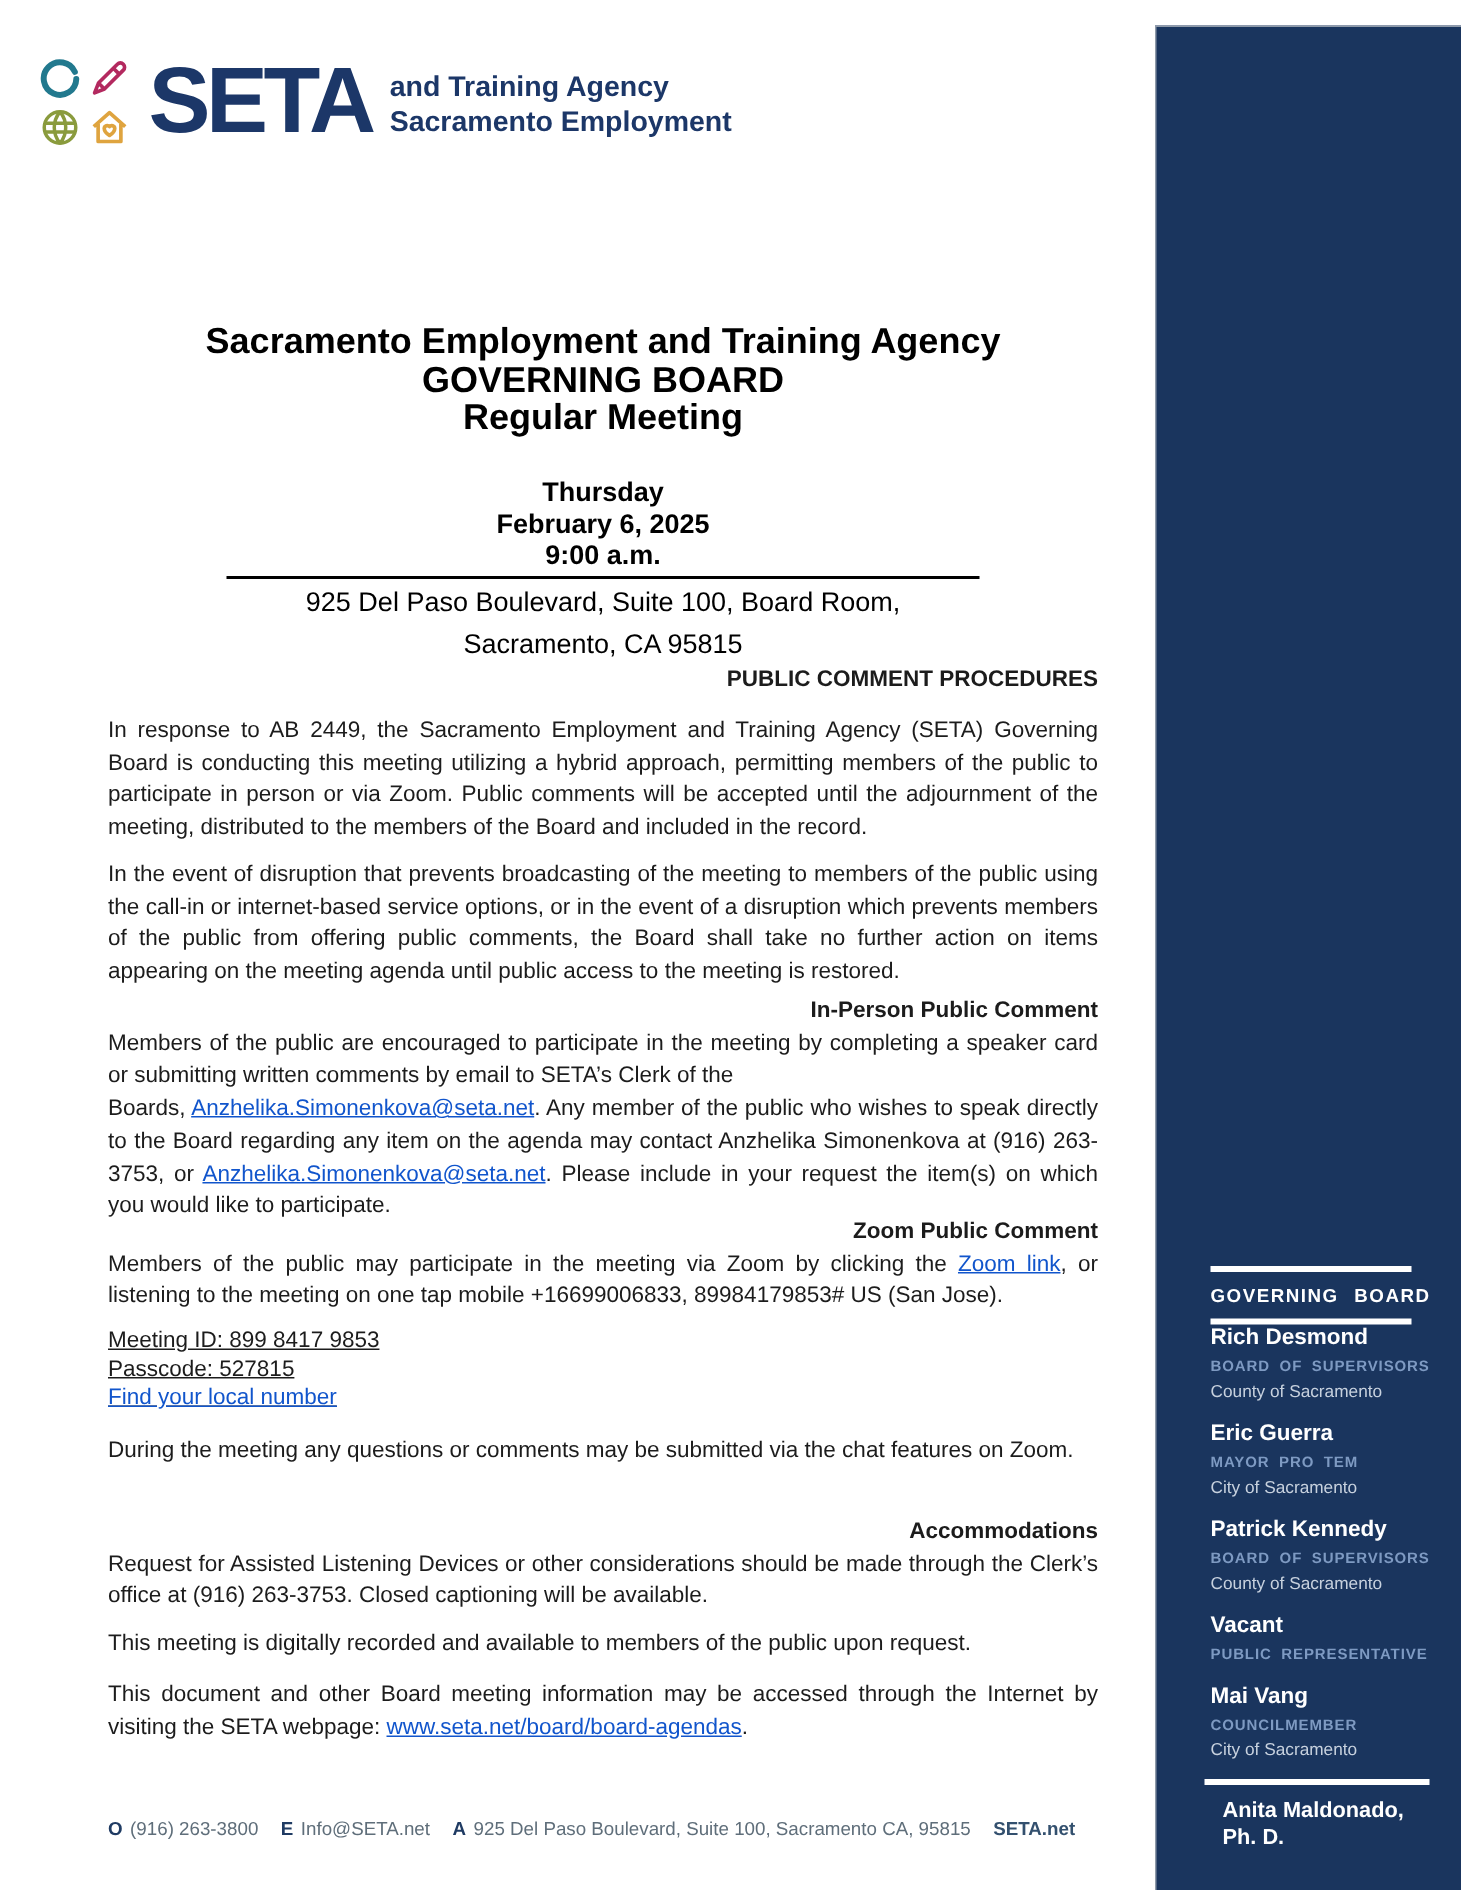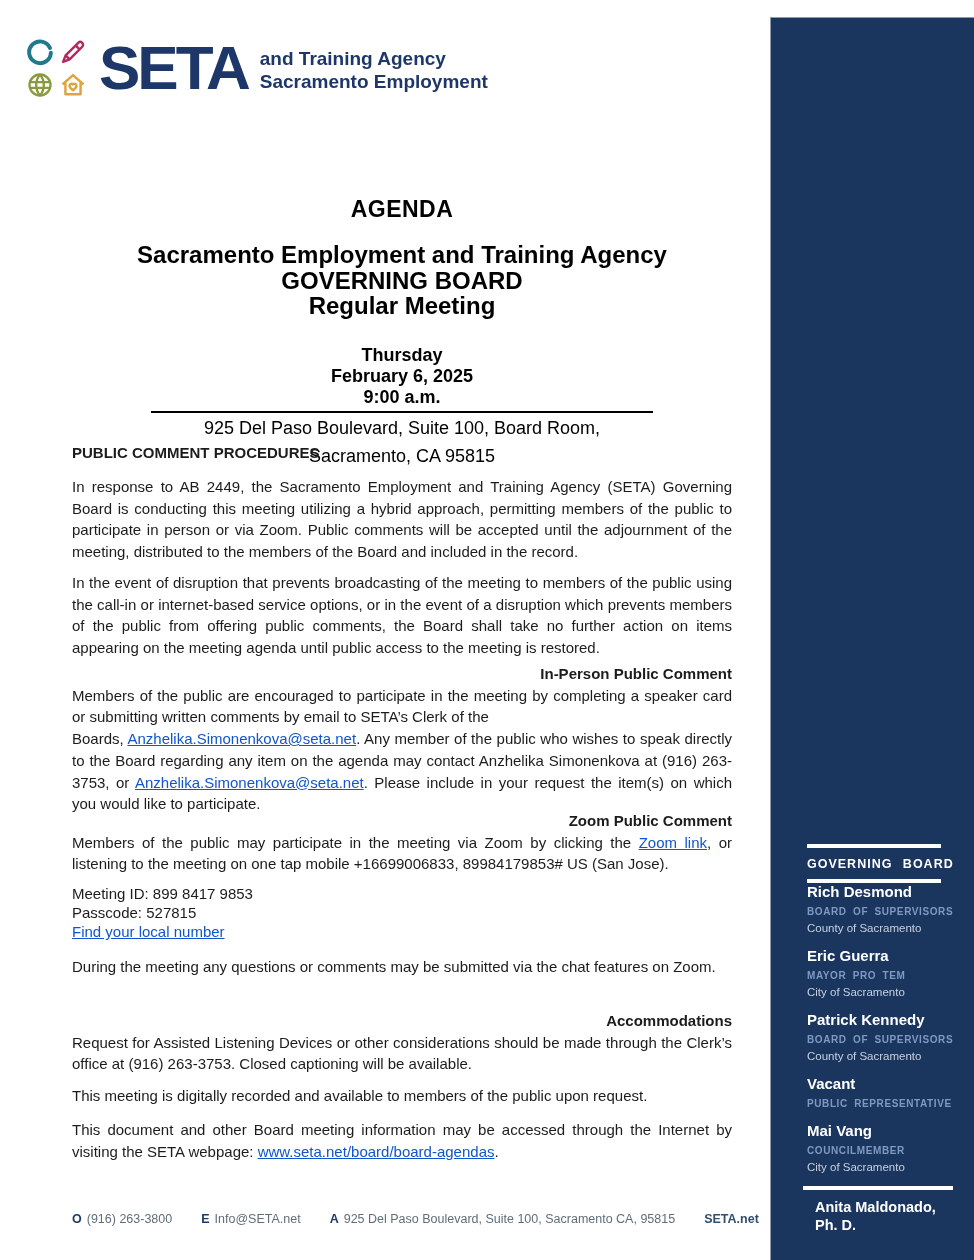--- a/index.html
+++ b/index.html
@@ -54,38 +54,38 @@
   .date-row {
     width: 502px; margin: 26px auto 0 auto;
     display: flex; justify-content: space-between;
     font-size: 18px; font-weight: bold;
     border-bottom: 2.5px solid #000; padding-bottom: 3px; flex-direction: column;
   }
   .addr { font-size: 18px; line-height: 25px; margin-top: 3px; }
 
   .bodytext { font-size: 15px; line-height: 21.7px; text-align: justify; color: #1c1c1c; }
   h3.sec { font-size: 15px; line-height: 21.7px; font-weight: bold; text-align: right; }
-  .proc-heading { text-align: left; font-weight: bold; font-size: 15px; }
+  .proc-heading { text-align: right; font-weight: bold; font-size: 15px; }
   .mt-blank { margin-top: 9px; }
   .mt-head { margin-top: 15px; }
   a.doclink { color: #1155cc; text-decoration: underline; cursor: pointer; }
-  .info-lines { line-height: 19px; text-align: left; }
+  .info-lines { line-height: 19px; text-align: left; text-decoration: underline; }
 
   .grpA { top: 444px; }
   .grpB { top: 663px; }
   .grpC { top: 810px; }
   .grpD { top: 956px; }
   .grpE { top: 1010px; }
   .grpF { top: 1085px; }
   .grpG { top: 1119px; }
 
   
   .footer {
     position: absolute; top: 1212px; left: 72px; width: 644px;
-    display: flex; align-items: baseline; gap: 29px;
+    display: flex; align-items: baseline; gap: 15px;
     font-size: 12.5px; color: #5f6e7a; white-space: nowrap;
   }
   .footer b { color: #1f3b63; font-weight: bold; margin-right: 5px; }
   .footer-site { margin-left: auto; font-weight: bold; color: #33506e; text-align: center; }
 </style>
 </head>
 <body>
 
 <div class="logo">
   <div class="logo-icons">
@@ -166,21 +166,20 @@
       <div class="director-name">Anita Maldonado, Ph. D.</div>
 
     </div>
 
   </div>
 </div>
 
 <div class="content">
 
   <div class="abs doc-header">
-    <div class="doc-title">AGENDA</div>
     <div class="doc-sub-group">
       <div class="doc-sub">Sacramento Employment and Training Agency</div>
       <div class="doc-sub">GOVERNING BOARD</div>
       <div class="doc-sub">Regular Meeting</div>
     </div>
     <div class="date-row">
       <span>Thursday</span>
       <span>February 6, 2025</span>
       <span>9:00 a.m.</span>
     </div>

